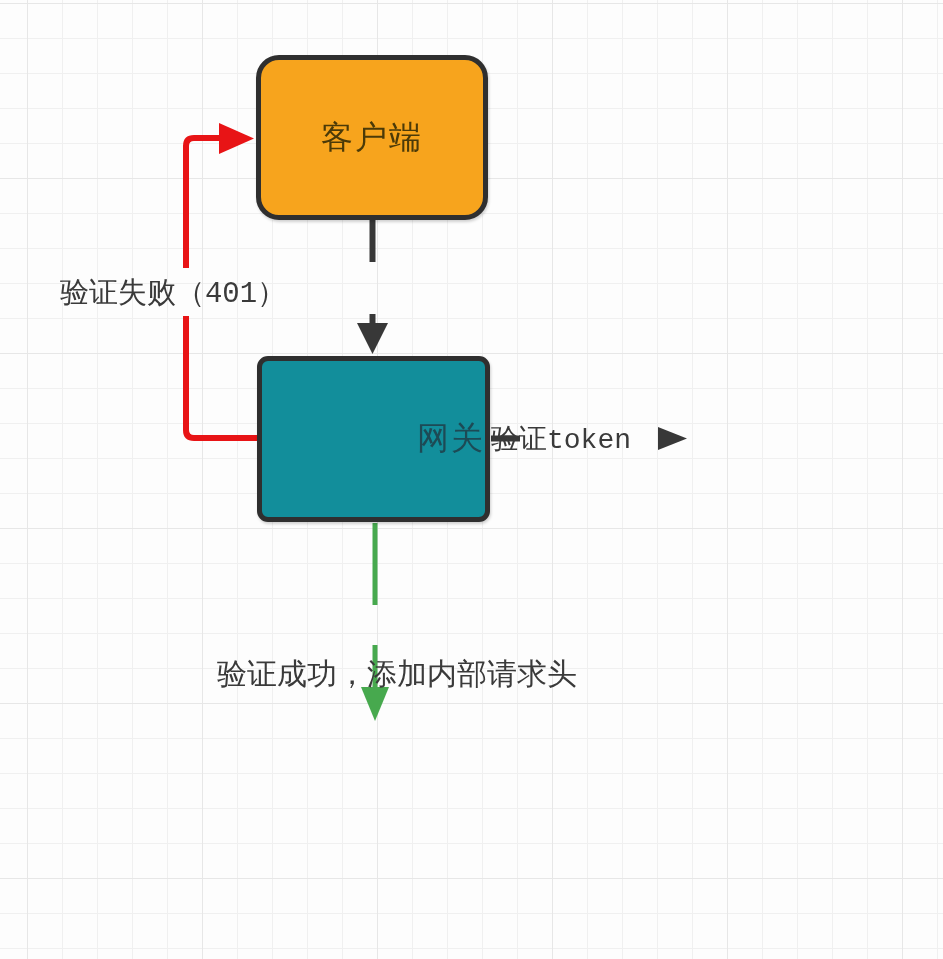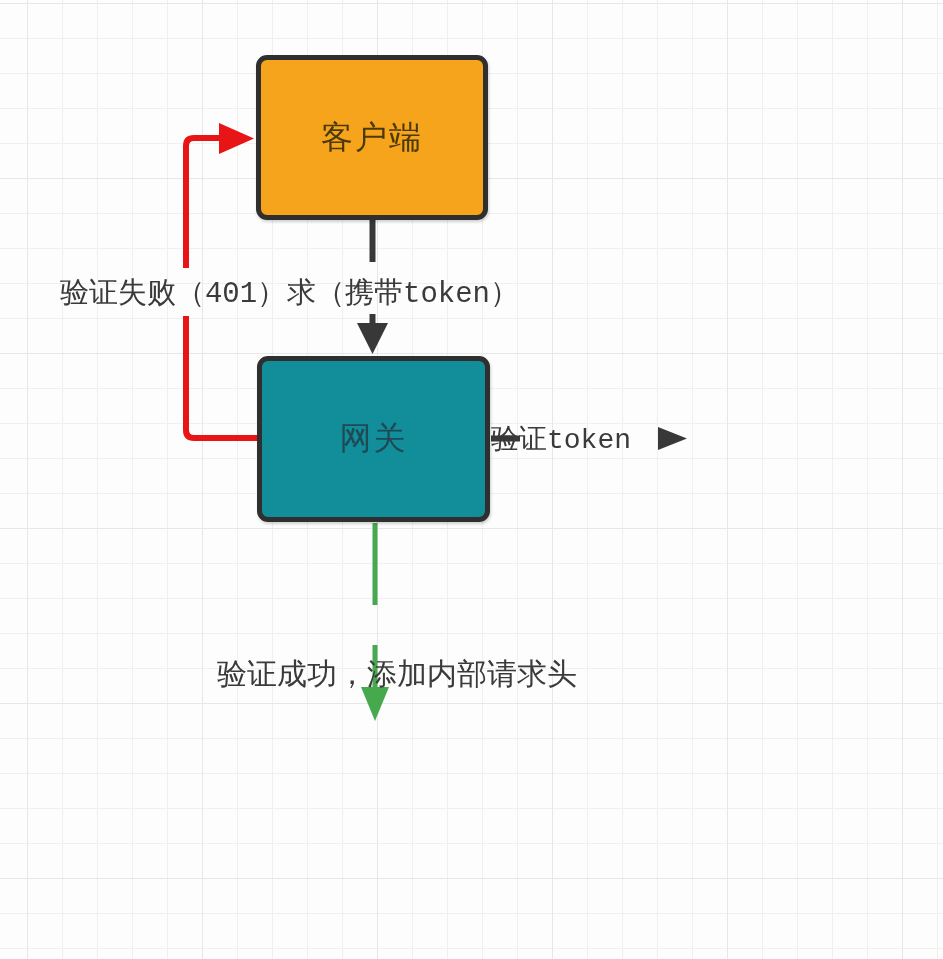--- a/index.html
+++ b/index.html
@@ -36,21 +36,21 @@
     justify-content: center;
     flex-direction: column;
     box-sizing: border-box;
     box-shadow: 1px 2px 3px rgba(0,0,0,0.18);
   }
   .node-label {
     font-size: 32px;
     letter-spacing: 2px;
     white-space: nowrap;
   }
-  .node-client   { left: 256px; top: 55px;  width: 232px; height: 165px; }
+  .node-client   { left: 256px; top: 55px;  width: 232px; height: 165px; border-radius: 23px; }
   .node-gateway  { left: 257px; top: 356px; width: 233px; height: 166px; }
   .node-cache    { left: 688px; top: 357px; width: 237px; height: 163px; }
   .node-business { left: 257px; top: 724px; width: 235px; height: 163px; }
 
   .node-client   .node-label { color: #4b3a08; }
   .node-gateway  .node-label { color: #1d4a55; }
   .node-business .node-label { color: #3c3912; }
   .node-cache .node-label {
     color: #6d1113;
     font-size: 30px;
@@ -97,24 +97,23 @@
 
     <path class="edge-line edge-line-green" d="M375,523 L375,605" style="stroke: rgb(71, 169, 78);"></path>
     <path class="edge-line edge-line-green" d="M375,645 L375,690" style="stroke: rgb(71, 169, 78);"></path>
     <polygon class="edge-head" points="361,687 389,687 375,721" style="fill: rgb(71, 169, 78);"></polygon>
   </svg>
 
   <div class="node node-client" style="background: rgb(247, 164, 29);">
     <span class="node-label">客户端</span>
   </div>
 
-  <div class="node node-gateway" style="background: rgb(18, 142, 155);">
+  <div class="node node-gateway" style="background: rgb(18, 142, 155); align-items: flex-end;">
     <span class="node-label">网关</span>
   </div>
 
 
 
   <div class="edge-label label-verify-failed">验证失败（401）</div>
-  <div class="edge-label label-request-token">求（携带token）</div>
   <div class="edge-label label-verify-token">验证token</div>
   <div class="edge-label label-verify-success">验证成功，添加内部请求头</div>
 
 </div>
 
 </body></html>

